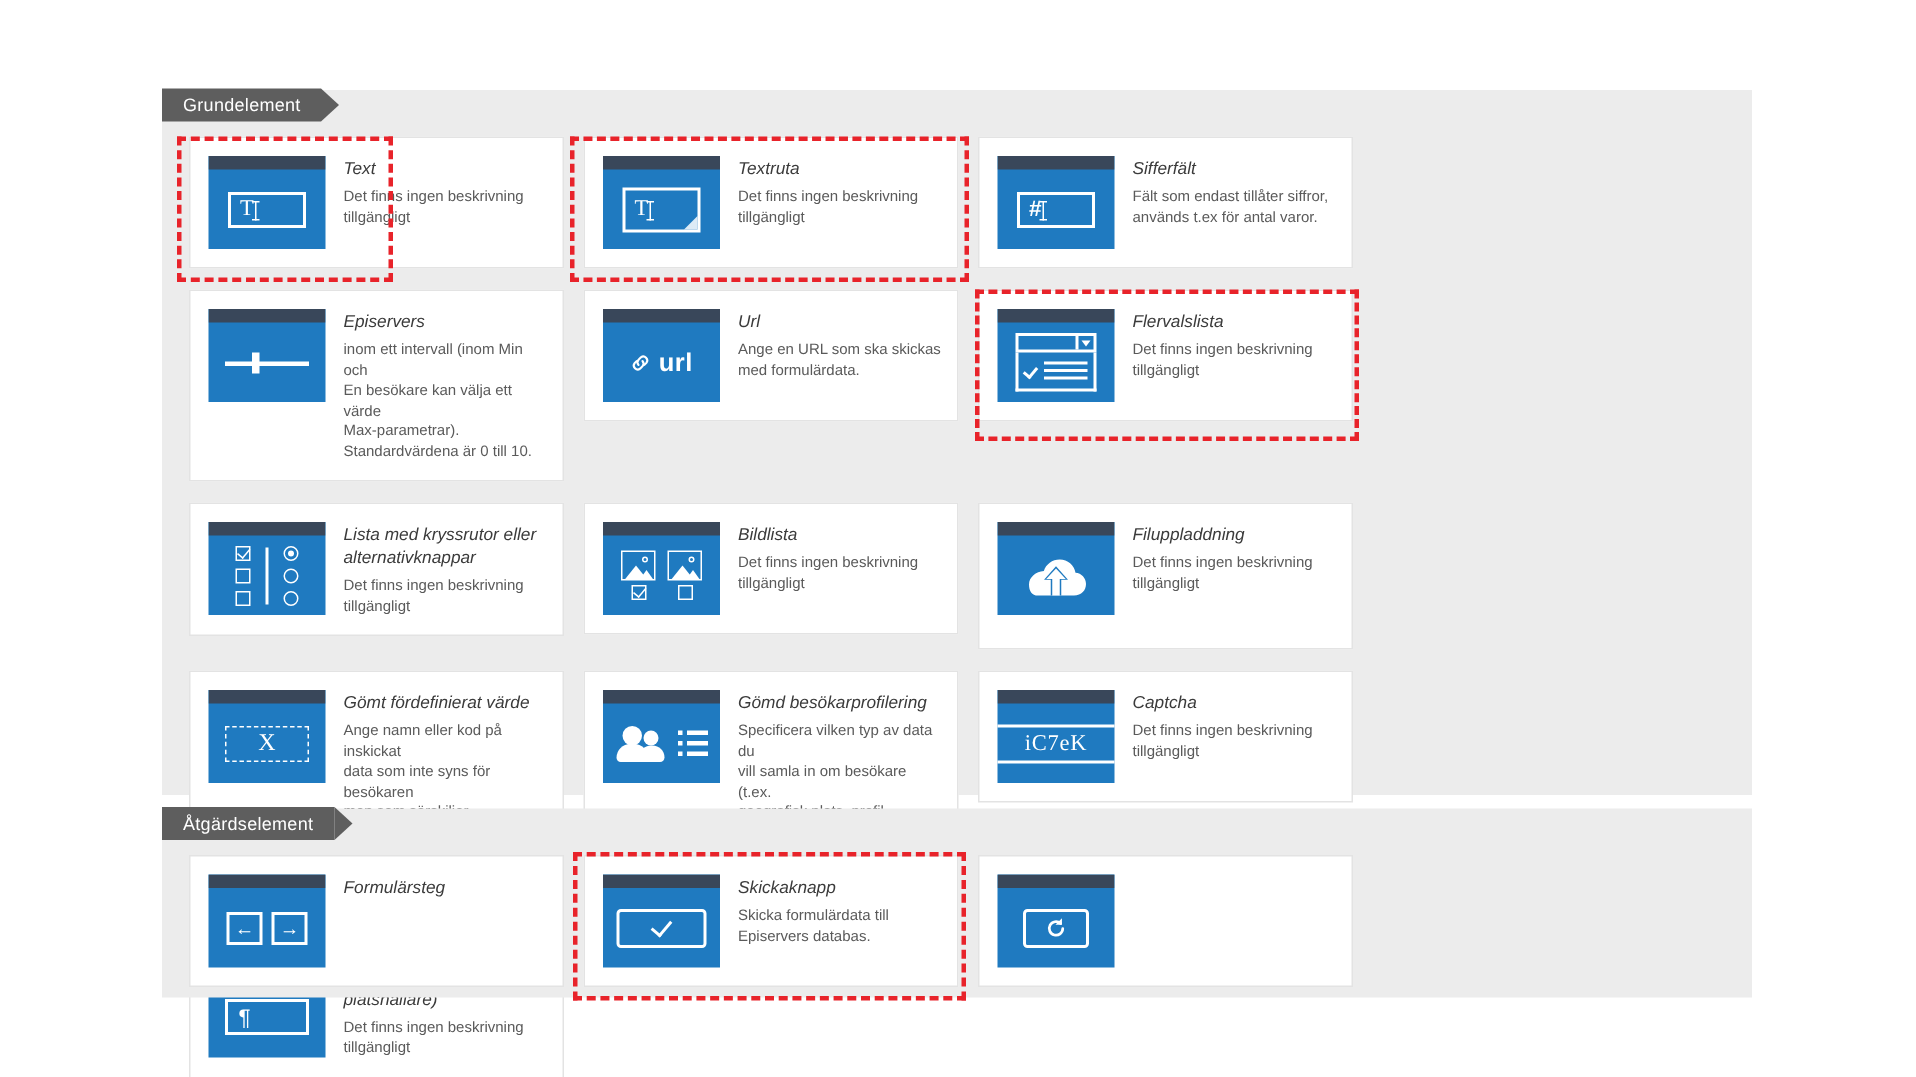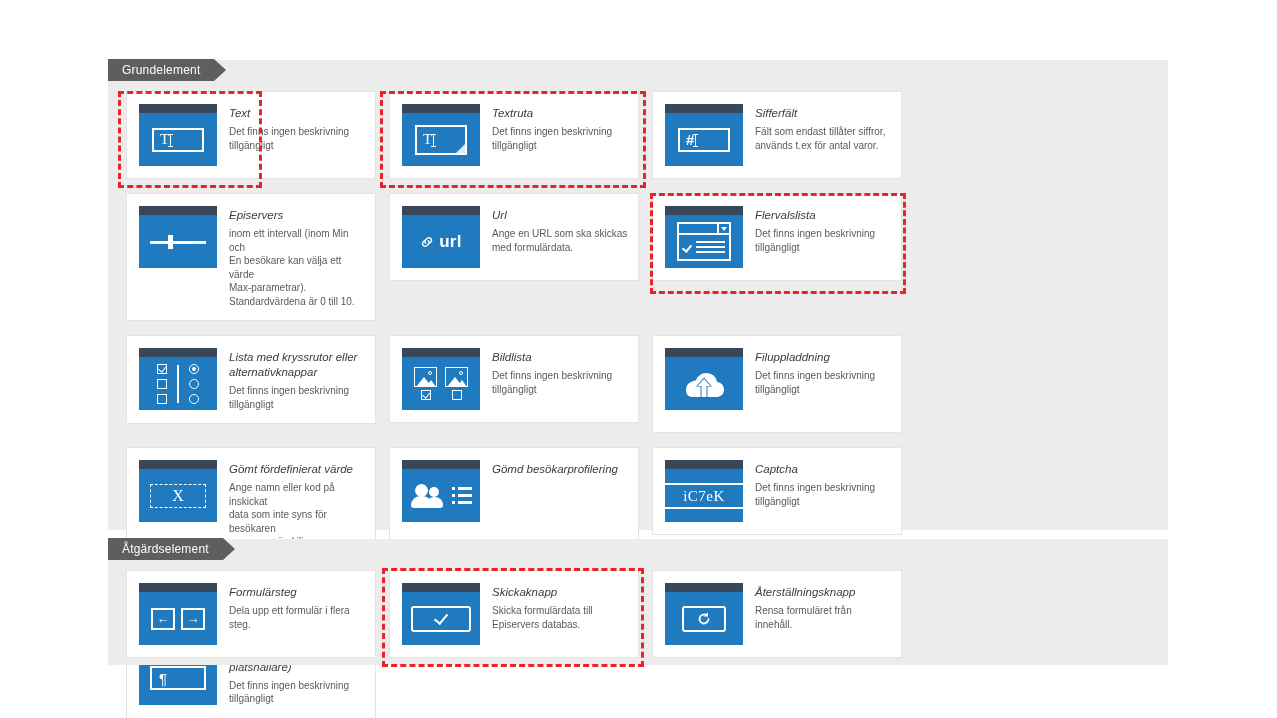--- a/index.html
+++ b/index.html
@@ -528,20 +528,27 @@
                       <span>
                         <b></b>
                         <i></i>
                       </span>
                   </span>
                 </div>
               </div>
             </div>
             <div class="card-text">
               <div class="card-title">Gömd besökarprofilering</div>
+              <div class="card-desc">
+                <div>Specificera vilken typ av data du</div>
+                <div>vill samla in om besökare (t.ex.</div>
+                <div>geografisk plats, profil,</div>
+                <div>användaragent eller</div>
+                <div>besöksgrupp).</div>
+              </div>
             </div>
           </div>
         </div>
 
         <div class="card-slot">
           <div class="card">
             <div class="tile">
               <div class="tile-bar"></div>
               <div class="tile-inner">
                 <div class="captcha-box"><span class="captcha-text">iC7eK</span></div>
@@ -600,23 +607,20 @@
               <div class="tile-bar"></div>
               <div class="tile-inner">
                 <div class="arrows">
                   <span class="abtn">←</span>
                   <span class="abtn">→</span>
                 </div>
               </div>
             </div>
             <div class="card-text">
               <div class="card-title">Formulärsteg</div>
-              <div class="card-desc">
-                <div>Dela upp ett formulär i flera steg.</div>
-              </div>
             </div>
           </div>
         </div>
 
         <div class="card-slot">
           <div class="card">
             <div class="tile">
               <div class="tile-bar"></div>
               <div class="tile-inner">
                 <div class="submitbox">
@@ -640,26 +644,20 @@
               <div class="tile-bar"></div>
               <div class="tile-inner">
                 <div class="resetbox">
                   <svg width="18" height="18" viewBox="0 0 20 20" aria-hidden="true">
                     <path d="M15 10a5 5 0 1 1-1.6-3.7" fill="none" stroke="#fff" stroke-width="2" stroke-linecap="round"></path>
                     <path d="M14.4 2.4 L14.4 7.2 L9.6 7.2 Z" fill="#fff"></path>
                   </svg>
                 </div>
               </div>
             </div>
-            <div class="card-text">
-              <div class="card-title">Återställningsknapp</div>
-              <div class="card-desc">
-                <div>Rensa formuläret från innehåll.</div>
-              </div>
-            </div>
           </div>
         </div>
 
       </div>
     </div>
   </div>
 
   <div class="anno" id="anno-text"></div>
   <div class="anno" id="anno-textruta"></div>
   <div class="anno" id="anno-lista"></div>

